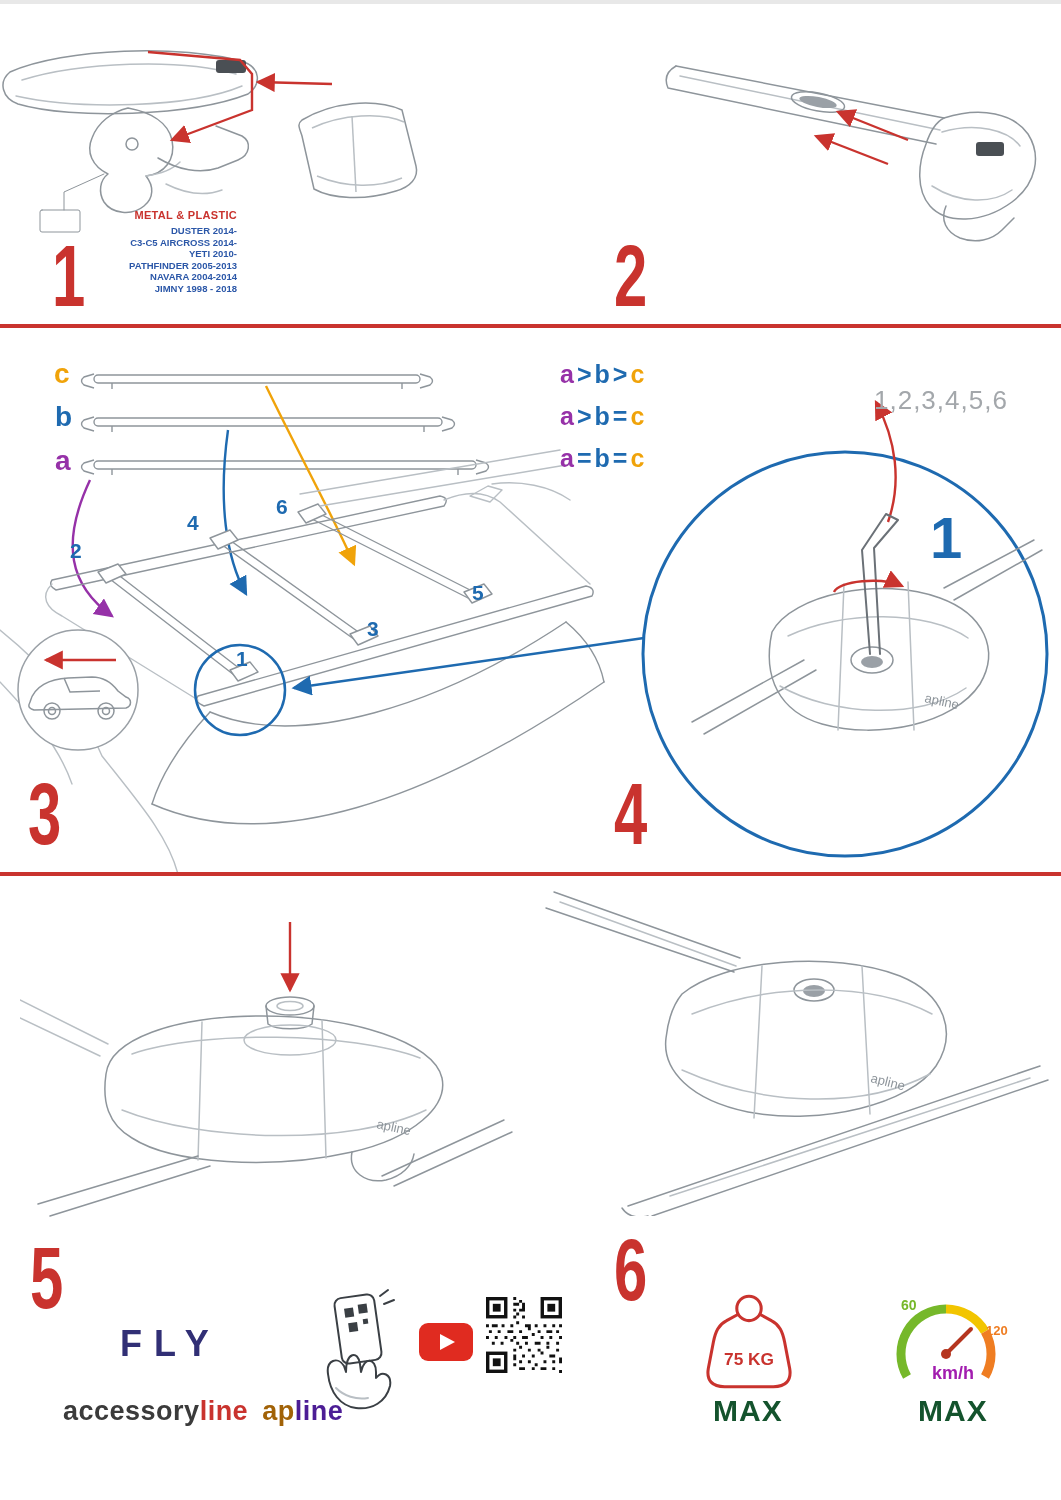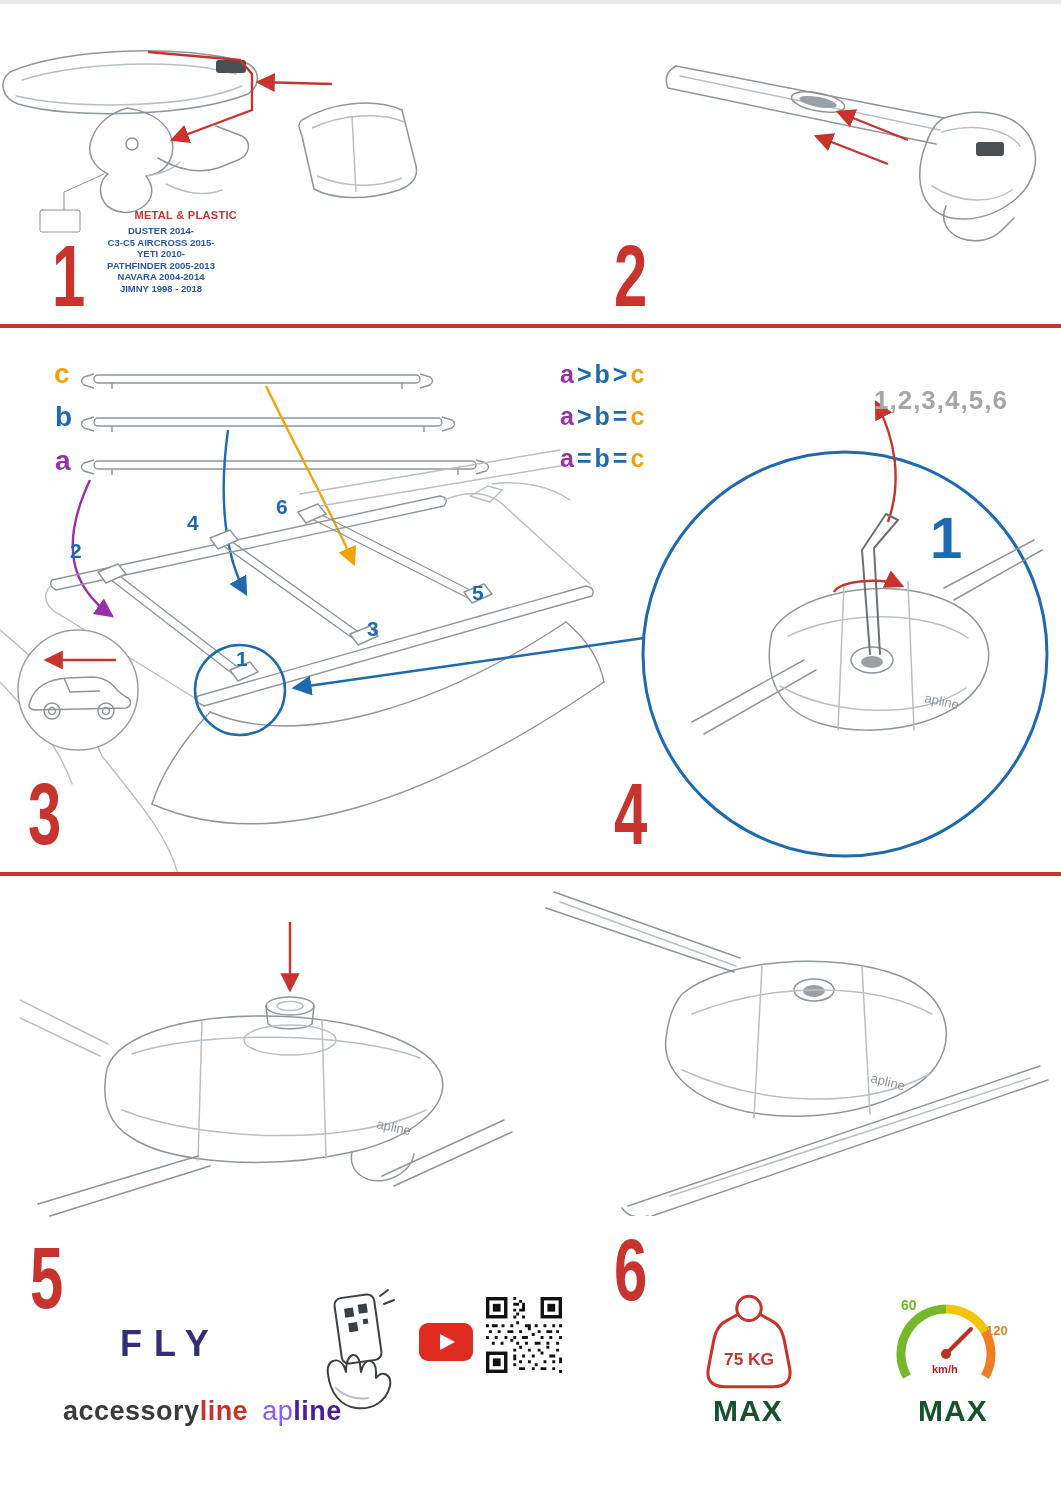--- a/index.html
+++ b/index.html
@@ -4,33 +4,33 @@
 <style>
   html,body{margin:0;padding:0;background:#e8e8e8}
   .page{position:relative;width:1061px;height:1500px;background:#fff;overflow:hidden;
         font-family:"Liberation Sans",sans-serif;margin:4px auto}
   svg.art{position:absolute}
   .divider{position:absolute;left:0;width:1061px;height:4px;background:#c9332e}
   .stepnum{position:absolute;font-size:88px;font-weight:700;color:#c9332e;line-height:1;
            transform:scaleX(.68);transform-origin:left top;letter-spacing:-3px}
   .material{position:absolute;left:95px;top:205px;width:142px;text-align:right;
             font-size:11px;font-weight:700;color:#c9332e;letter-spacing:.3px}
-  .vehicles{position:absolute;left:85px;top:221px;width:152px;text-align:center;
+  .vehicles{position:absolute;left:85px;top:221px;width:152px;text-align:right;
             font-size:9.5px;font-weight:600;color:#2b57a8;line-height:11.5px}
   .bar-label{position:absolute;font-size:28px;font-weight:700;line-height:1}
   .lbl-c{color:#f0a30a}.lbl-b{color:#1e6ab0}.lbl-a{color:#9631a8}
   .legend-row{position:absolute;left:560px;font-size:25px;font-weight:700;letter-spacing:1px;line-height:1}
   .lg-a{color:#9631a8}.lg-b{color:#1e6ab0}.lg-c{color:#f0a30a}.lg-op{color:#1e6ab0;padding:0 2px}
   .posnum{position:absolute;font-size:21px;font-weight:700;color:#1e6ab0;line-height:1}
-  .seq{position:absolute;left:874px;top:381px;font-size:26px;font-weight:700;color:#a3a7ab;letter-spacing:1px}
+  .seq{position:absolute;left:874px;top:381px;font-size:26px;font-weight:400;color:#a3a7ab;letter-spacing:1px}
   .callout1{position:absolute;left:930px;top:505px;font-size:58px;font-weight:700;color:#1e6ab0;line-height:1}
   .fly{position:absolute;left:120px;top:1322px;font-size:36px;font-weight:600;color:#312f75;letter-spacing:12px;line-height:1}
   .brandline{position:absolute;left:63px;top:1394px;font-size:27px;line-height:1;letter-spacing:.5px}
   .b1{color:#3b3b3b;font-weight:600}.b2{color:#c9332e;font-weight:600}
-  .b3{color:#8b5cf6;font-weight:400;margin-left:14px}.b4{color:#4c1d95;font-weight:700}
+  .b3{color:#a16207;font-weight:700;margin-left:14px}.b4{color:#4c1d95;font-weight:700}
   .max{position:absolute;font-size:30px;font-weight:700;color:#14532d;letter-spacing:1px;line-height:1}
   .speedlabel{position:absolute;font-weight:700;line-height:1}
 </style>
 </head>
 <body>
 
 <div class="page">
 
   <svg class="art" style="left:0;top:20px" width="430" height="270" viewBox="0 0 430 270">
     <defs>
@@ -58,21 +58,21 @@
       <path d="M352 92 L356 168" stroke="#b9bfc4"></path>
     </g>
     <g stroke="#c9332e" stroke-width="2.4" fill="none">
       <path d="M332 60 L258 58" marker-end="url(#ar1)"></path>
       <path d="M148 28 L240 36 L252 50 L252 86 L172 116" marker-end="url(#ar1)"></path>
     </g>
   </svg>
   <div class="material">METAL &amp; PLASTIC</div>
   <div class="vehicles">
     <div>DUSTER 2014-</div>
-    <div>C3-C5 AIRCROSS 2015-</div>
+    <div>C3-C5 AIRCROSS 2014-</div>
     <div>YETI 2010-</div>
     <div>PATHFINDER 2005-2013</div>
     <div>NAVARA 2004-2014</div>
     <div>JIMNY 1998 - 2018</div>
   </div>
   <div class="stepnum" style="left:52px;top:228px">1</div>
 
   <svg class="art" style="left:640px;top:40px" width="410" height="250" viewBox="0 0 410 250">
     <defs>
       <marker id="ar2" markerWidth="9" markerHeight="9" refX="7" refY="4" orient="auto">
@@ -319,16 +319,16 @@
     <g fill="none" stroke-width="9">
       <path d="M23 84.5 A45 45 0 0 1 62 17" stroke="#76b82a"></path>
       <path d="M62 17 A45 45 0 0 1 101 39.5" stroke="#f2c500"></path>
       <path d="M101 39.5 A45 45 0 0 1 101 84.5" stroke="#ef7d22"></path>
     </g>
     <line x1="62" y1="62" x2="87" y2="37" stroke="#b5351f" stroke-width="4" stroke-linecap="round"></line>
     <circle cx="62" cy="62" r="5" fill="#b5351f"></circle>
   </svg>
   <span class="speedlabel" style="left:901px;top:1294px;font-size:14px;color:#76b82a">60</span>
   <span class="speedlabel" style="left:986px;top:1320px;font-size:13px;color:#ef7d22">120</span>
-  <span class="speedlabel" style="left:932px;top:1360px;font-size:11px;color:#b91c1c">km/h</span>
+  <span class="speedlabel" style="left:932px;top:1360px;font-size:18px;color:#a21caf">km/h</span>
   <div class="max" style="left:918px;top:1392px">MAX</div>
 
 </div>
 
 </body></html>

